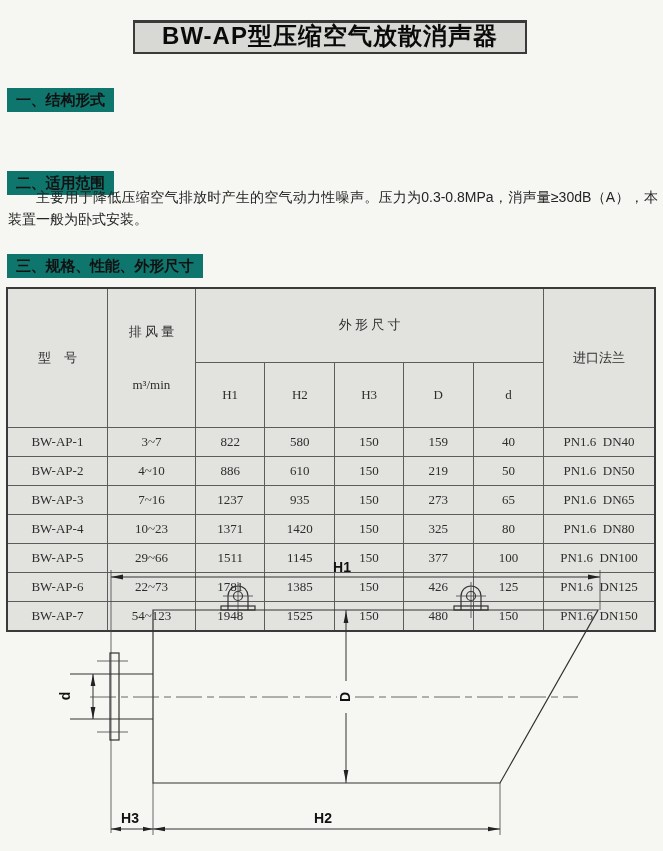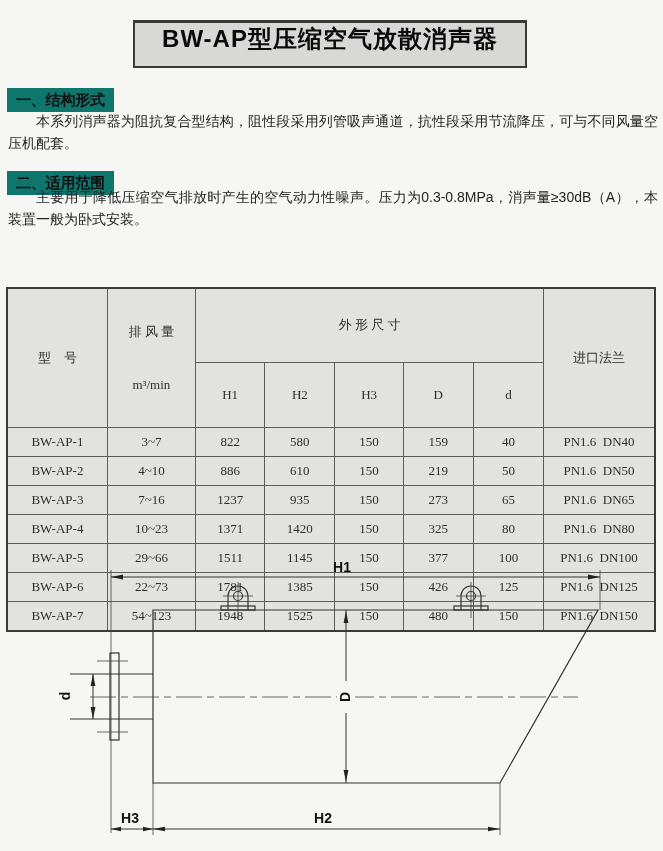--- a/index.html
+++ b/index.html
@@ -1,21 +1,21 @@
 <!DOCTYPE html>
 <html><head>
 <meta charset="utf-8">
 <style>
   html,body{margin:0;padding:0;background:#dcdcda;}
   .page{position:relative;width:663px;height:851px;margin:0 auto;background:#f6f6f3;
         font-family:"Liberation Sans",sans-serif;color:#1c1c1c;overflow:hidden;}
 
-  .banner{position:absolute;left:133px;top:20px;width:394px;height:48px;box-sizing:border-box;
+  .banner{position:absolute;left:133px;top:20px;width:394px;height:34px;box-sizing:border-box;
           background:#d8d8d5;border:2px solid #3a3a3a;border-top-width:3px;
-          display:flex;align-items:flex-start;justify-content:center;
+          display:flex;align-items:flex-end;justify-content:center;
           font-size:24px;font-weight:bold;letter-spacing:1px;color:#0a0a0a;white-space:nowrap;}
 
   .sec-head{position:absolute;left:7px;height:24px;line-height:24px;padding:0 9px;
             background:#0f766e;font-size:15px;font-weight:bold;color:#111;letter-spacing:-0.2px;white-space:nowrap;}
   .sec-head.s1{top:88px}
   .sec-head.s2{top:171px}
   .sec-head.s3{top:254px}
 
   .para{position:absolute;left:8px;width:650px;font-size:14px;line-height:22px;
         text-indent:2em;color:#242424;text-align:justify;margin:0;}
@@ -43,25 +43,25 @@
 </head>
 <body>
 
 <div class="page">
 
   <div class="banner">
     <span>BW-AP型压缩空气放散消声器</span>
   </div>
 
   <div class="sec-head s1">一、结构形式</div>
-  <p class="para p1">本系列消声器为阻抗复合型结构，阻性段采用列管吸声通道，抗性段采用节流降压，可与不同风量空压机配套。</p>
 
   <div class="sec-head s2">二、适用范围</div>
   <p class="para p2">主要用于降低压缩空气排放时产生的空气动力性噪声。压力为0.3-0.8MPa，消声量≥30dB（A），本装置一般为卧式安装。</p>
 
+  <div class="sec-head s3">三、规格、性能、外形尺寸</div>
 
   <table class="spec">
     <colgroup>
       <col style="width:100px">
         <col style="width:88px">
         <col style="width:69px">
         <col style="width:70px">
       <col style="width:68px">
         <col style="width:70px">
         <col style="width:70px">

